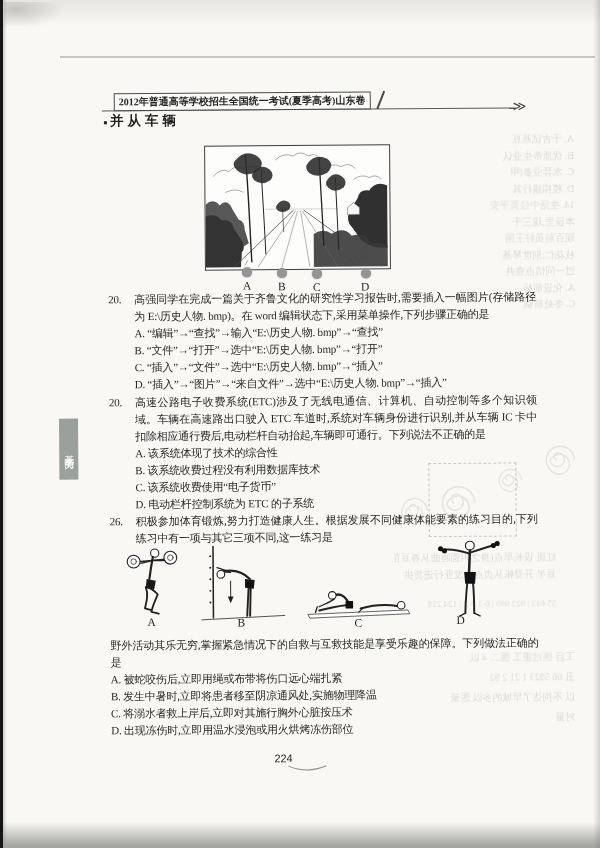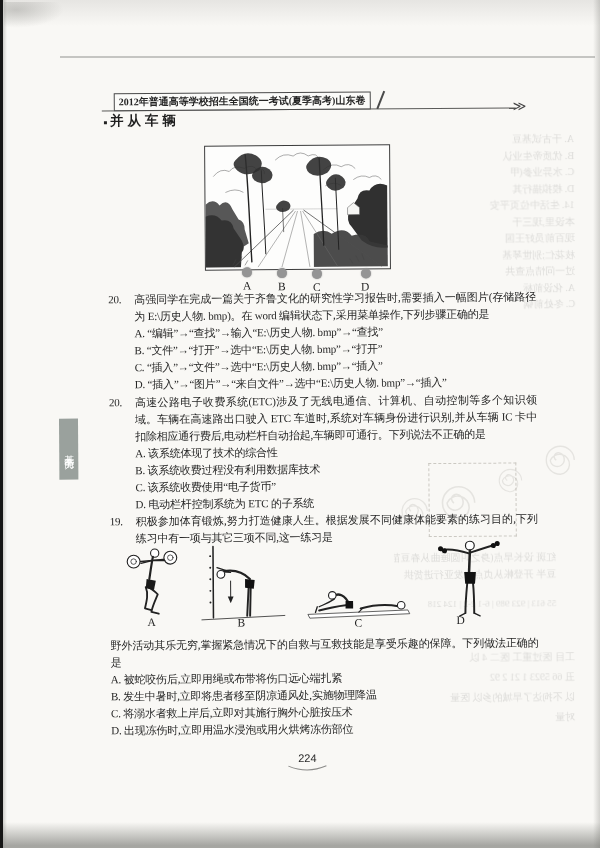--- a/index.html
+++ b/index.html
@@ -44,21 +44,21 @@
             line-height:17px;letter-spacing:-0.2px;}
   .qnum{width:26px;flex:none;}
   .qbody{flex:1;}
   .stem{text-align:justify;}
   .opt{text-align:left;}
 
   
   .ex-label{position:absolute;font-size:11.5px;color:#1e1e1e;}
 
   
-  #page-number{left:282px;top:752px;width:46px;text-align:center;font-size:11px;color:#2a2a2a;
+  #page-number{left:272px;top:752px;width:46px;text-align:left;font-size:11px;color:#2a2a2a;
                font-family:"Liberation Sans",sans-serif;}
   #page-number-arc{left:282px;top:765px;}
 
   
   .bleed{position:absolute;transform:scaleX(-1);opacity:.3;color:#9a9a98;filter:blur(.4px);
          font-size:10px;line-height:16.5px;white-space:nowrap;overflow:hidden;}
   #bleed-right-top{left:436px;top:133px;width:140px;height:178px;}
   #bleed-mid{left:393px;top:551px;width:162px;height:40px;}
   #bleed-numbers{left:365px;top:597px;width:190px;height:18px;font-size:9px;}
   #bleed-bottom{left:408px;top:649px;width:165px;height:86px;line-height:20px;}
@@ -214,21 +214,21 @@
       <div class="qbody">
         <div class="stem">高速公路电子收费系统(ETC)涉及了无线电通信、计算机、自动控制等多个知识领域。车辆在高速路出口驶入 ETC 车道时,系统对车辆身份进行识别,并从车辆 IC 卡中扣除相应通行费后,电动栏杆自动抬起,车辆即可通行。下列说法不正确的是</div>
         <div class="opt">A. 该系统体现了技术的综合性</div>
         <div class="opt">B. 该系统收费过程没有利用数据库技术</div>
         <div class="opt">C. 该系统收费使用“电子货币”</div>
         <div class="opt">D. 电动栏杆控制系统为 ETC 的子系统</div>
       </div>
     </div>
 
     <div class="question" style="top:512px;">
-      <span class="qnum">19.</span>
+      <span class="qnum">26.</span>
       <div class="qbody">
         <div class="stem">积极参加体育锻炼,努力打造健康人生。根据发展不同健康体能要素的练习目的,下列练习中有一项与其它三项不同,这一练习是</div>
       </div>
     </div>
 
     <div class="abs" style="left:122px;top:543px;">
       <svg width="58" height="78" viewBox="0 0 60 85">
         <g fill="none" stroke="#222" stroke-linecap="round">
           <line x1="6" y1="20" x2="54" y2="16" stroke-width="1.6"></line>
           <circle cx="10" cy="19" r="7" fill="#fff" stroke-width="1.2"></circle>

